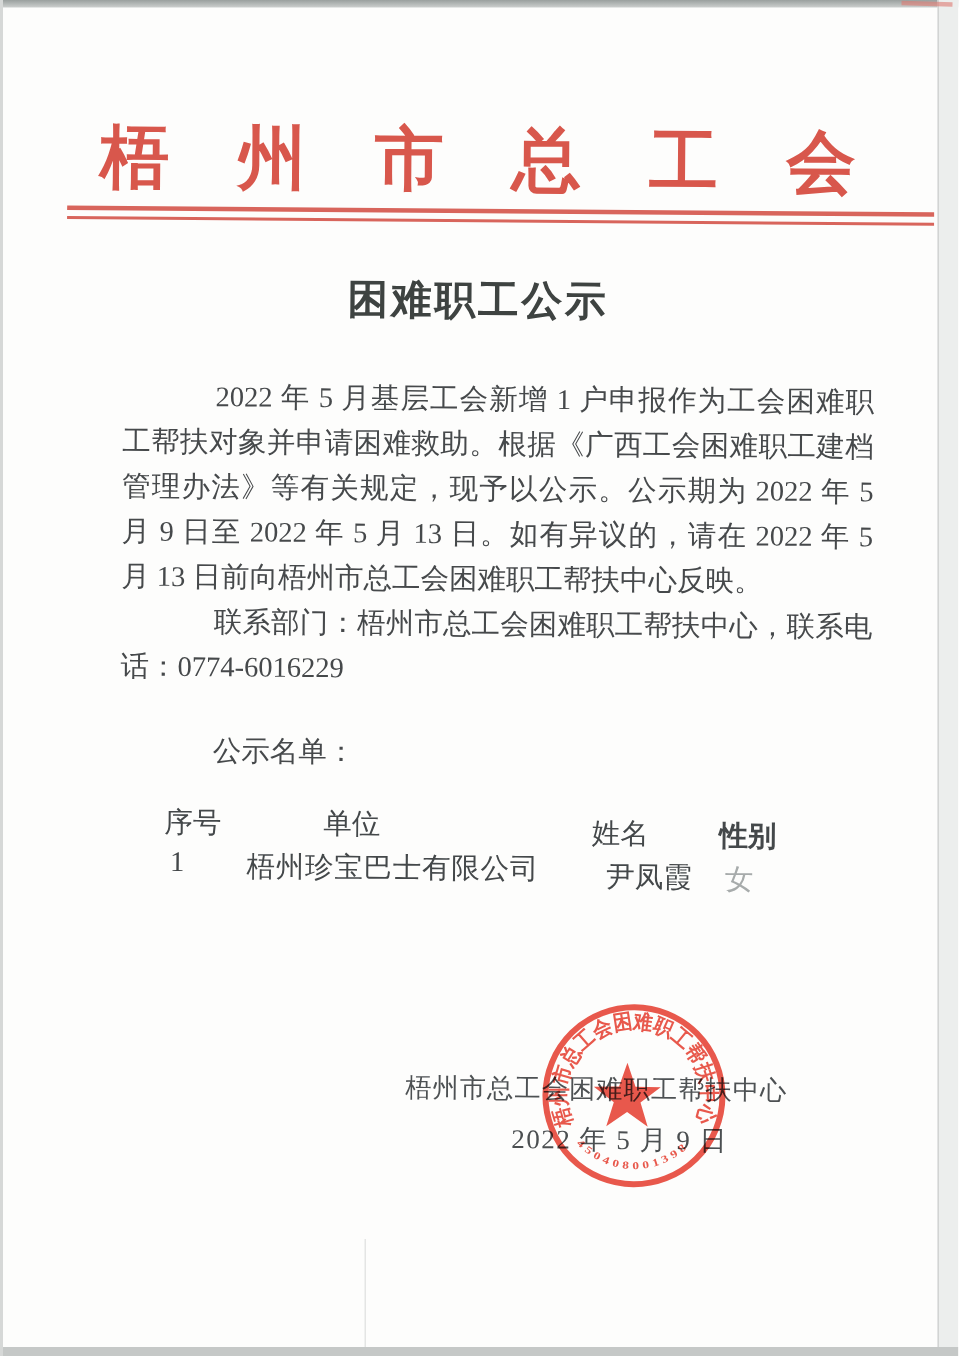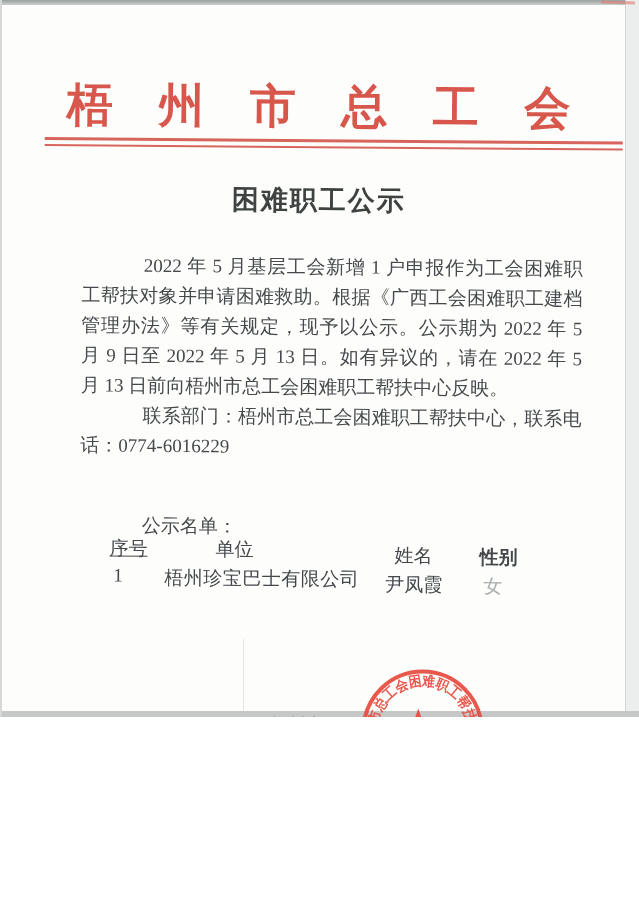--- a/index.html
+++ b/index.html
@@ -1,17 +1,17 @@
 <!DOCTYPE html>
 <html><head>
 <meta charset="utf-8">
 <style>
   html,body{margin:0;padding:0;background:#ffffff;}
   .page{
-    position:relative;width:639px;height:717px;overflow:hidden;
+    position:relative;width:639px;height:904px;overflow:hidden;
     background:#fdfdfc;
     font-family:"Liberation Serif","DejaVu Serif",serif;
   }
   
   .edge-top{position:absolute;left:0;top:0;width:639px;height:5px;background:linear-gradient(#9aa09e,#cccfce);}
   .edge-right{position:absolute;top:0;right:0;width:13px;height:904px;background:#eceeed;border-left:1px solid #d2d4d3;}
   .edge-bottom{position:absolute;left:0;bottom:0;width:639px;height:6px;background:#c5c8c7;}
   .edge-left{position:absolute;left:0;top:0;width:2px;height:904px;background:#d6d8d7;}
   .crease{position:absolute;left:243px;bottom:6px;width:1px;height:72px;background:#e4e5e4;}
   .corner-mark{position:absolute;left:601px;top:1px;width:34px;height:3px;background:#dd7a72;opacity:.6;transform:rotate(1.5deg);}
@@ -29,21 +29,21 @@
 
   .doc-title{
     position:absolute;top:180px;left:0;width:100%;margin:0;text-align:center;
     font-size:27px;font-weight:600;letter-spacing:2px;color:#3e4341;
   }
   .body-text{
     position:absolute;top:250px;left:83px;width:501px;
     font-size:19px;line-height:30px;color:#46494b;text-align:justify;
   }
   .body-text p{margin:0;text-indent:62px;}
-  .list-label{position:absolute;top:512px;left:145px;font-size:19px;color:#46494b;}
+  .list-label{position:absolute;top:487px;left:145px;font-size:19px;color:#46494b;}
 
   .cell{position:absolute;font-size:19px;color:#44484a;white-space:nowrap;}
   .cell.faded{color:#a7abab;}
 
   .sig-org{position:absolute;top:711px;left:275px;font-size:17.5px;letter-spacing:.7px;color:#4d5153;white-space:nowrap;}
   .sig-date{position:absolute;top:745px;left:346px;font-size:18px;letter-spacing:1px;color:#4b4f51;white-space:nowrap;}
 
   .seal{position:absolute;left:362px;top:662px;width:131px;height:131px;mix-blend-mode:multiply;opacity:.92;}
   .seal .ring{stroke:#e64a3c;stroke-width:4;fill:none;}
   .seal .star{fill:#e64a3c;}
@@ -74,28 +74,28 @@
 
     <h1 class="doc-title">困难职工公示</h1>
 
     <div class="body-text">
       <p>2022 年 5 月基层工会新增 1 户申报作为工会困难职工帮扶对象并申请困难救助。根据《广西工会困难职工建档管理办法》等有关规定，现予以公示。公示期为 2022 年 5 月 9 日至 2022 年 5 月 13 日。如有异议的，请在 2022 年 5 月 13 日前向梧州市总工会困难职工帮扶中心反映。</p>
       <p>联系部门：梧州市总工会困难职工帮扶中心，联系电话：0774-6016229</p>
     </div>
 
     <div class="list-label">公示名单：</div>
 
-    <span class="cell" style="left:113px;top:535px;text-decoration:underline;">序号</span>
+    <span class="cell" style="left:113px;top:535px;">序号</span>
     <span class="cell" style="left:219px;top:535px;font-family:Liberation Serif, serif;">单位</span>
     <span class="cell" style="left:398px;top:540px;text-align:center;">姓名</span>
     <span class="cell" style="left:483px;top:541px;font-weight:bold;">性别</span>
 
     <span class="cell" style="left:117px;top:564px;">1</span>
     <span class="cell" style="left:168px;top:564px;letter-spacing:.5px;">梧州珍宝巴士有限公司</span>
-    <span class="cell" style="left:389px;top:569px;">尹凤霞</span>
+    <span class="cell" style="left:408px;top:569px;">尹凤霞</span>
     <span class="cell faded" style="left:487px;top:570px;">女</span>
 
     <div class="sig-org">梧州市总工会困难职工帮扶中心</div>
     <div class="sig-date">2022 年 5 月 9 日</div>
 
     <svg class="seal" viewBox="0 0 131 131">
       <circle class="ring" cx="65.5" cy="65.5" r="59"></circle>
       <polygon class="star" points="61,43.5 66.5,59.4 83.3,59.7 69.9,69.9 74.8,86 61,76.4 47.2,86 52.1,69.9 38.7,59.7 55.5,59.4"></polygon>
       <defs>
         <path id="sealArcTop" d="M 24.7 84.5 A 45 45 0 1 1 106.3 84.5"></path>

